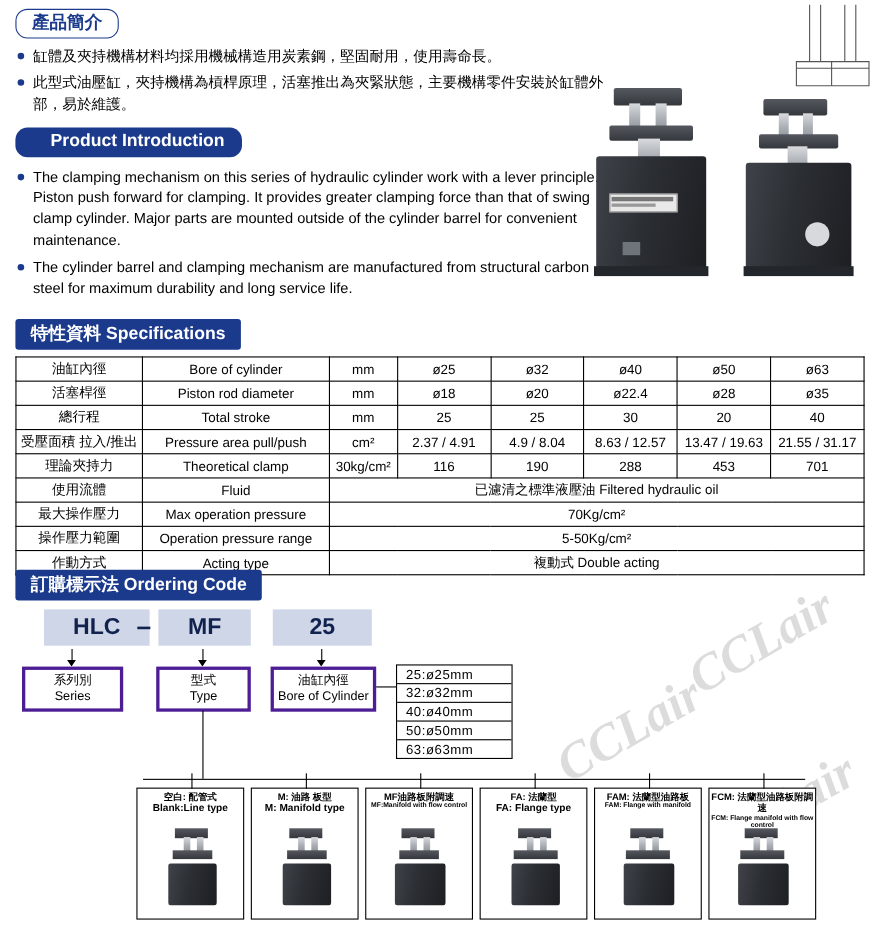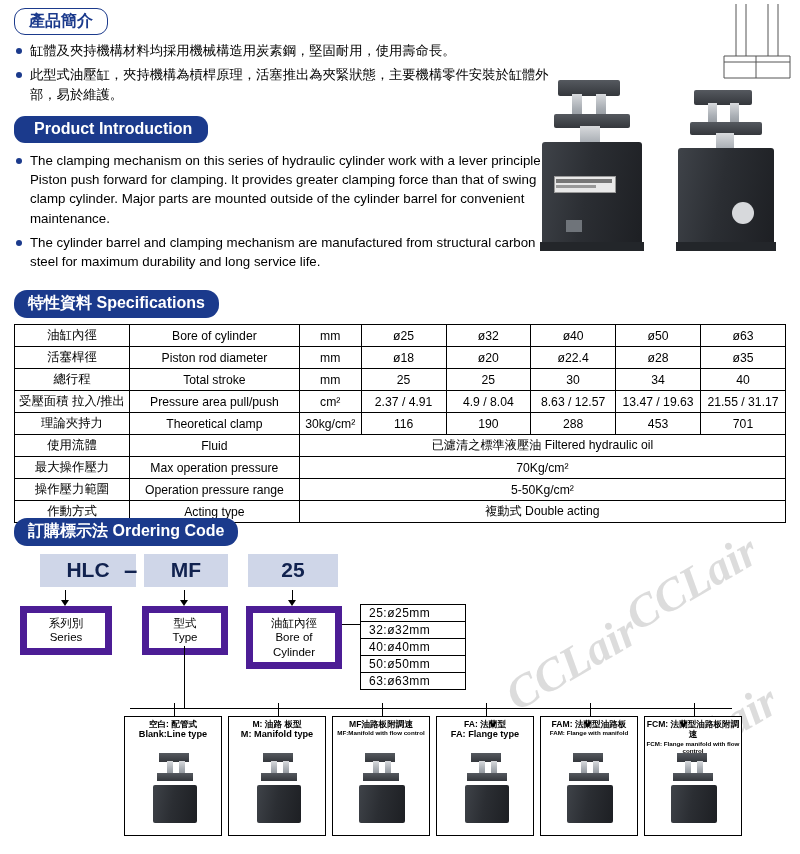--- a/index.html
+++ b/index.html
@@ -23,34 +23,34 @@
     font-weight: bold;
     color: #1b3a8c;
     background: #fff;
     line-height: 1.25;
     white-space: nowrap;
   }
   .pill-blue {
     display: inline-block;
     background: #1b3a8c;
     border-radius: 11px;
-    padding: 3px 16px 4px 20px;
+    padding: 3px 16px 4px 32px;
     font-size: 16px;
     font-weight: bold;
     color: #ffffff;
     line-height: 1.25;
     white-space: nowrap;
   }
   .sec-head-blue {
     display:inline-block;
     background:#1b3a8c;
     color:#fff;
     font-weight:bold;
     font-size:16px;
-    border-radius:13px;
+    border-radius:3px;
     padding:3px 14px 4px 14px;
     white-space:nowrap;
   }
 
   
   ul.bul { list-style: none; margin: 6px 0 0 0; padding: 0; }
   ul.bul li {
     position: relative;
     padding-left: 16px;
     margin-bottom: 5px;
@@ -113,21 +113,21 @@
     border:none;
     text-align:center;
     font-weight:bold;
     font-size:21px;
     color:#11224f;
     padding:4px 0 5px 0;
   }
   .dash { font-size:24px; font-weight:bold; color:#11224f; padding:0 4px; }
 
   .leg-box {
-    border:7px solid #4c1d95;
+    border:3px solid #4c1d95;
     background:#fff;
     font-size:11.5px;
     line-height:1.25;
     text-align:center;
     padding:3px 2px;
   }
   .bore-list { border:1px solid #000; font-size:12px; }
   .bore-list div { border-bottom:1px solid #000; padding:1px 8px; text-align:left; letter-spacing:.5px;}
   .bore-list div:last-child { border-bottom:none; }
 
@@ -254,21 +254,21 @@
         <td class="val">ø28</td>
         <td class="val">ø35</td>
       </tr>
       <tr>
         <td class="c-cn">總行程</td>
         <td class="c-en">Total stroke</td>
         <td class="c-un">mm</td>
         <td class="val">25</td>
         <td class="val">25</td>
         <td class="val">30</td>
-        <td class="val">34</td>
+        <td class="val">20</td>
         <td class="val">40</td>
       </tr>
       <tr>
         <td class="c-cn">受壓面積 拉入/推出</td>
         <td class="c-en">Pressure area pull/push</td>
         <td class="c-un">cm²</td>
         <td class="val">2.37 / 4.91</td>
         <td class="val">4.9 / 8.04</td>
         <td class="val">8.63 / 12.57</td>
         <td class="val">13.47 / 19.63</td>

